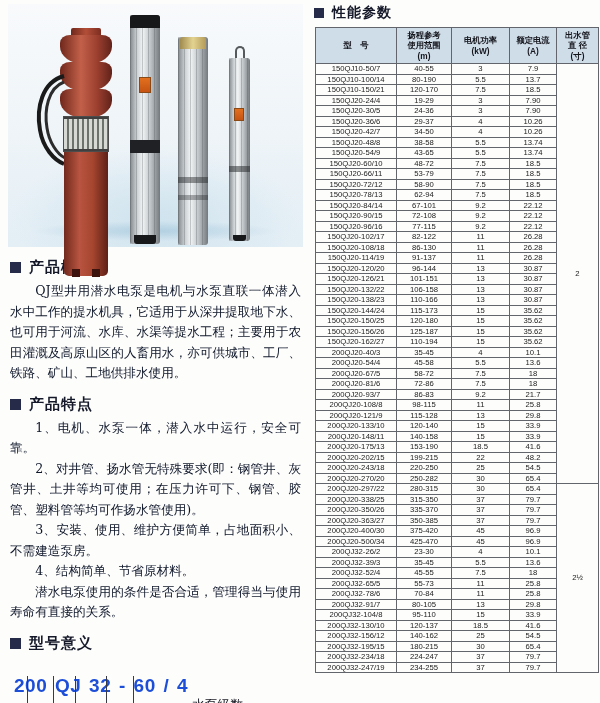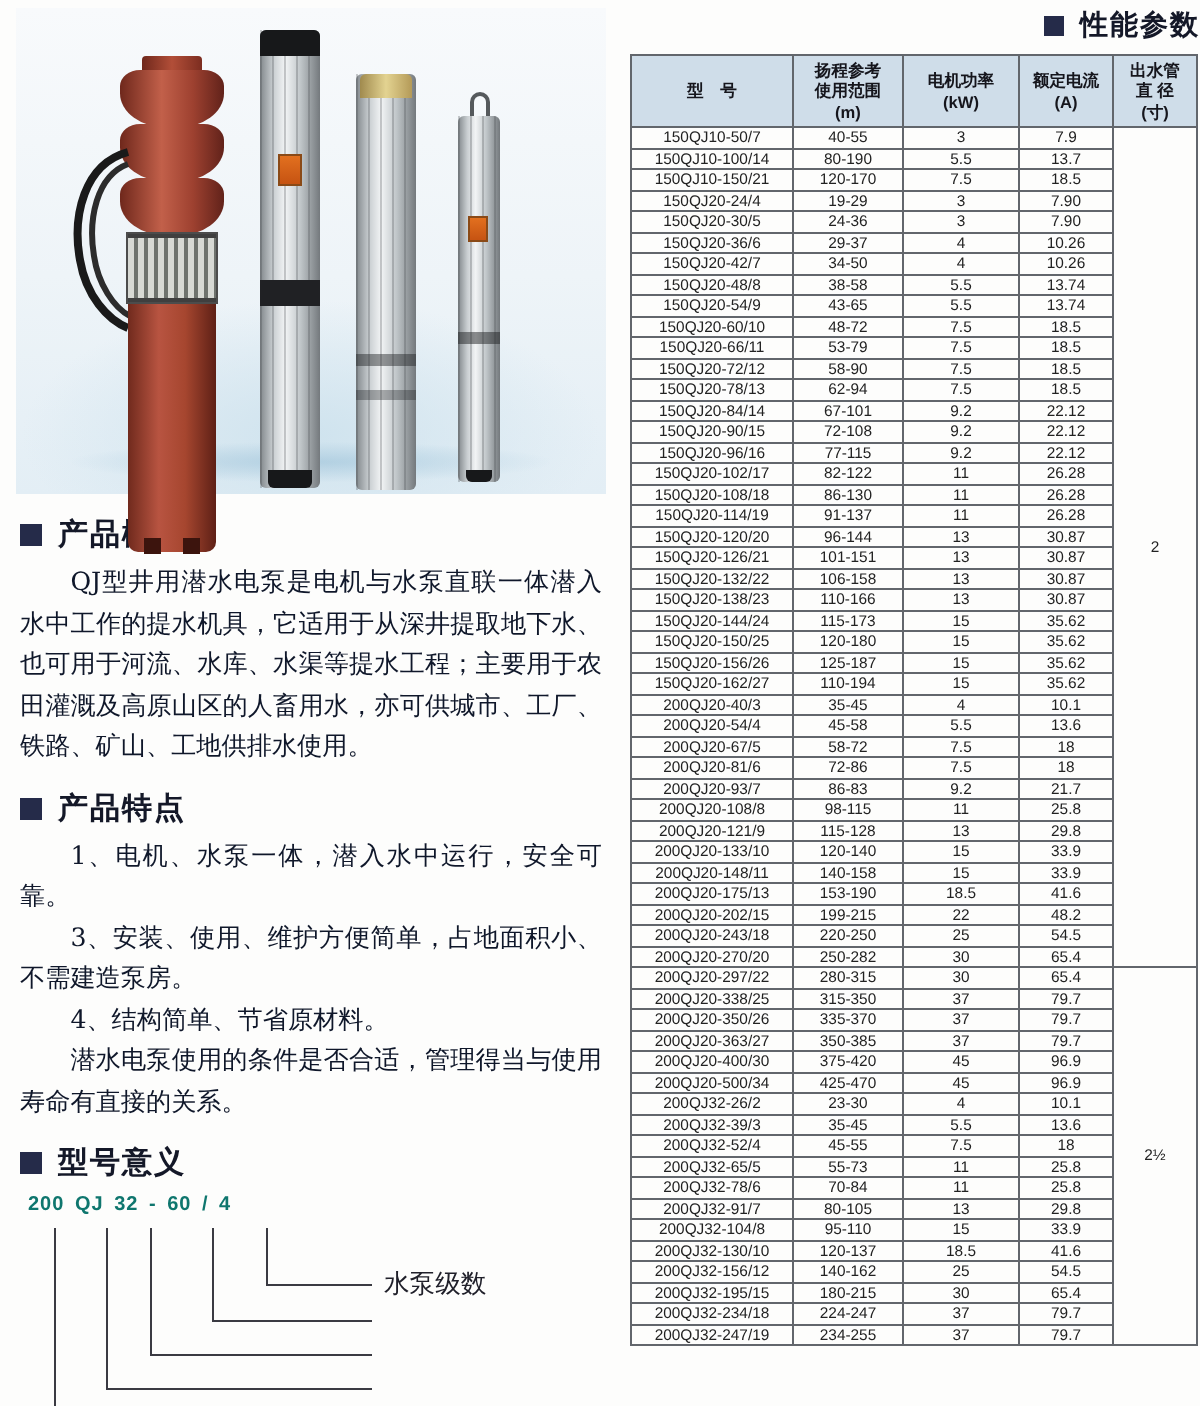--- a/index.html
+++ b/index.html
@@ -52,29 +52,29 @@
   .heading-text { font-weight:bold; font-size:15px; color:#141828; letter-spacing:1px; }
 
   .body-text { font-family:"DejaVu Serif", serif; font-size:12.6px; line-height:20.5px;
                text-align:justify; color:#0f172a; }
   .indent { text-indent:2em; }
   .overview-text { margin:2px 2px 0 2px; }
   .features-list p { margin:0 2px; }
 
   
   .model-diagram { position:relative; height:132px; margin-top:6px; }
-  .model-code { position:absolute; left:6px; top:0; font-size:10px; font-weight:600;
-                letter-spacing:.5px; word-spacing:2px; color:#0f766e; }
+  .model-code { position:absolute; left:6px; top:16px; font-size:19px; font-weight:600;
+                letter-spacing:.5px; word-spacing:2px; color:#1d4ed8; }
   .branch { position:absolute; border-left:1px solid #3a3a42; border-bottom:1px solid #3a3a42; }
   .branch-label { position:absolute; left:184px; height:16px; line-height:16px;
                   font-family:"DejaVu Serif", serif; font-size:12.8px; color:#20202a; white-space:nowrap; }
 
   
   .right-col { position:absolute; left:312px; top:0; width:288px; height:703px; }
-  .right-col .section-heading { margin:4px 0 5px 2px;justify-content:flex-end; }
+  .right-col .section-heading { margin:4px 0 5px 2px; }
   .right-col .heading-text { font-size:14px; }
   .right-col .bullet { width:10px; height:10px; }
 
   table.perf { border-collapse:collapse; width:283px; margin-left:3px; table-layout:fixed; }
   table.perf th, table.perf td { border:1px solid #62666c; }
   table.perf th { background:#cfdde9; font-size:8.3px; line-height:10.5px; font-weight:bold;
                   white-space:pre-line; height:36px; vertical-align:middle; text-align:center; color:#15151c; }
   table.perf td { height:9.95px; font-size:7.7px; line-height:9.5px; text-align:center;
                   padding:0; color:#222; overflow:hidden; white-space:nowrap; }
   td.model-cell { text-align:left; padding-left:5px; }
@@ -142,20 +142,21 @@
       <span class="heading-text">产品概述</span>
     </div>
     <p class="body-text indent overview-text">QJ型井用潜水电泵是电机与水泵直联一体潜入水中工作的提水机具，它适用于从深井提取地下水、也可用于河流、水库、水渠等提水工程；主要用于农田灌溉及高原山区的人畜用水，亦可供城市、工厂、铁路、矿山、工地供排水使用。</p>
 
     <div class="section-heading">
       <span class="bullet"></span>
       <span class="heading-text">产品特点</span>
     </div>
     <div class="body-text features-list">
         <p class="indent">1、电机、水泵一体，潜入水中运行，安全可靠。</p>
+        <p class="indent">2、对井管、扬水管无特殊要求(即：钢管井、灰管井、土井等均可使用；在压力许可下、钢管、胶管、塑料管等均可作扬水管使用)。</p>
         <p class="indent">3、安装、使用、维护方便简单，占地面积小、不需建造泵房。</p>
         <p class="indent">4、结构简单、节省原材料。</p>
         <p class="indent">潜水电泵使用的条件是否合适，管理得当与使用寿命有直接的关系。</p>
       </div>
 
     <div class="section-heading">
       <span class="bullet"></span>
       <span class="heading-text">型号意义</span>
     </div>
     <div class="model-diagram">

